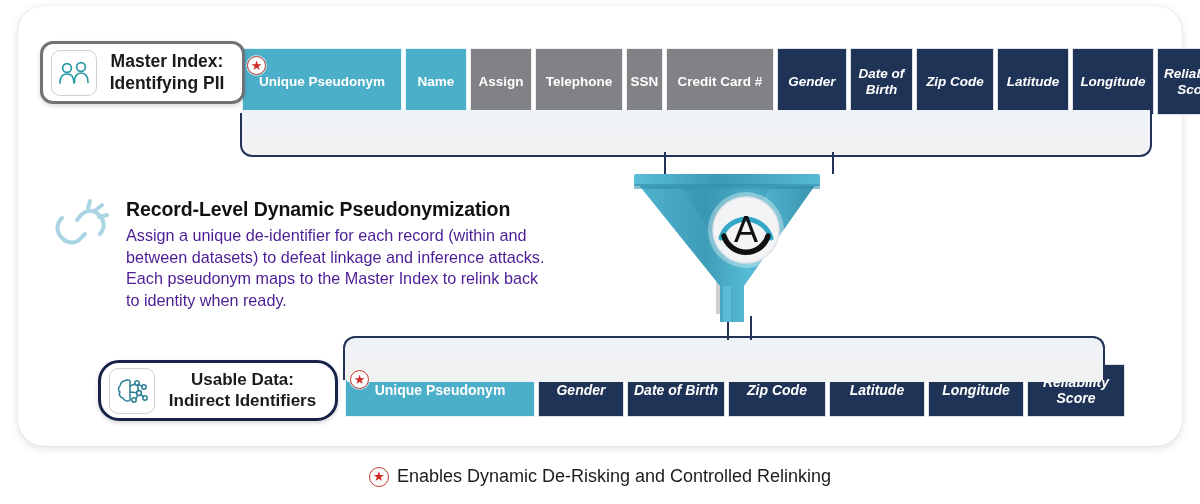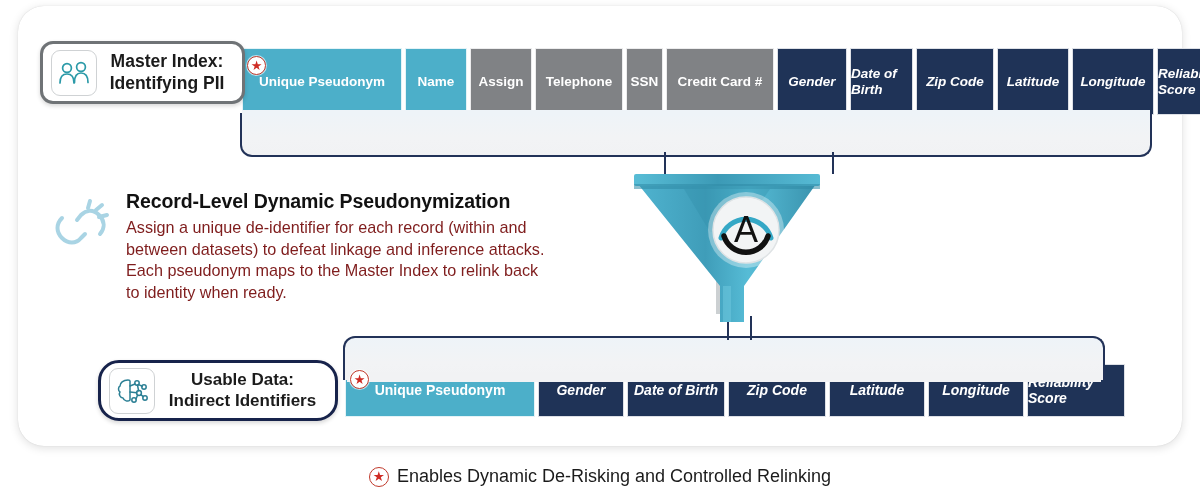--- a/index.html
+++ b/index.html
@@ -18,20 +18,21 @@
     background: #ffffff;
     border-radius: 26px;
     box-shadow: 0 2px 10px rgba(0,0,0,0.13), 0 0 1px rgba(0,0,0,0.18);
   }
 
   
   .row { position: absolute; display: flex; align-items: stretch; }
 
   .cell {
     display: flex; align-items: center; justify-content: center;
+    text-align: center;
     color: #ffffff;
     font-weight: bold;
     line-height: 1.12;
     border: 1px solid rgba(255,255,255,0.85);
     position: relative;
   }
   .cell.teal  { background: #4cafc9; }
   .cell.gray  { background: #808285; }
   .cell.navy  { background: #1f3357; font-style: italic; }
 
@@ -131,27 +132,27 @@
   }
 
   .vline {
     position: absolute; width: 2px; background: #223258; z-index: 2;
   }
 
   
   #funnel { position: absolute; left: 620px; top: 162px; width: 200px; height: 168px; z-index: 4; }
 
   
-  #desc { position: absolute; left: 126px; top: 190px; width: 430px; z-index: 5; }
+  #desc { position: absolute; left: 126px; top: 198px; width: 430px; z-index: 5; }
   #desc-title {
     font-size: 19.5px; font-weight: bold; color: #111111;
     margin-bottom: 4px; letter-spacing: -0.1px;
   }
   #desc-body {
-    font-size: 16.2px; color: #7f1d1d; line-height: 1.34;
+    font-size: 16.2px; color: #4c1d95; line-height: 1.34;
   }
   #link-icon { position: absolute; left: 52px; top: 196px; z-index: 5; }
 
   
   #footer {
     position: absolute; left: 0; top: 466px; width: 1200px;
     display: flex; align-items: center; justify-content: center;
     gap: 8px;
     font-size: 18px; color: #1b1b1b;
   }

